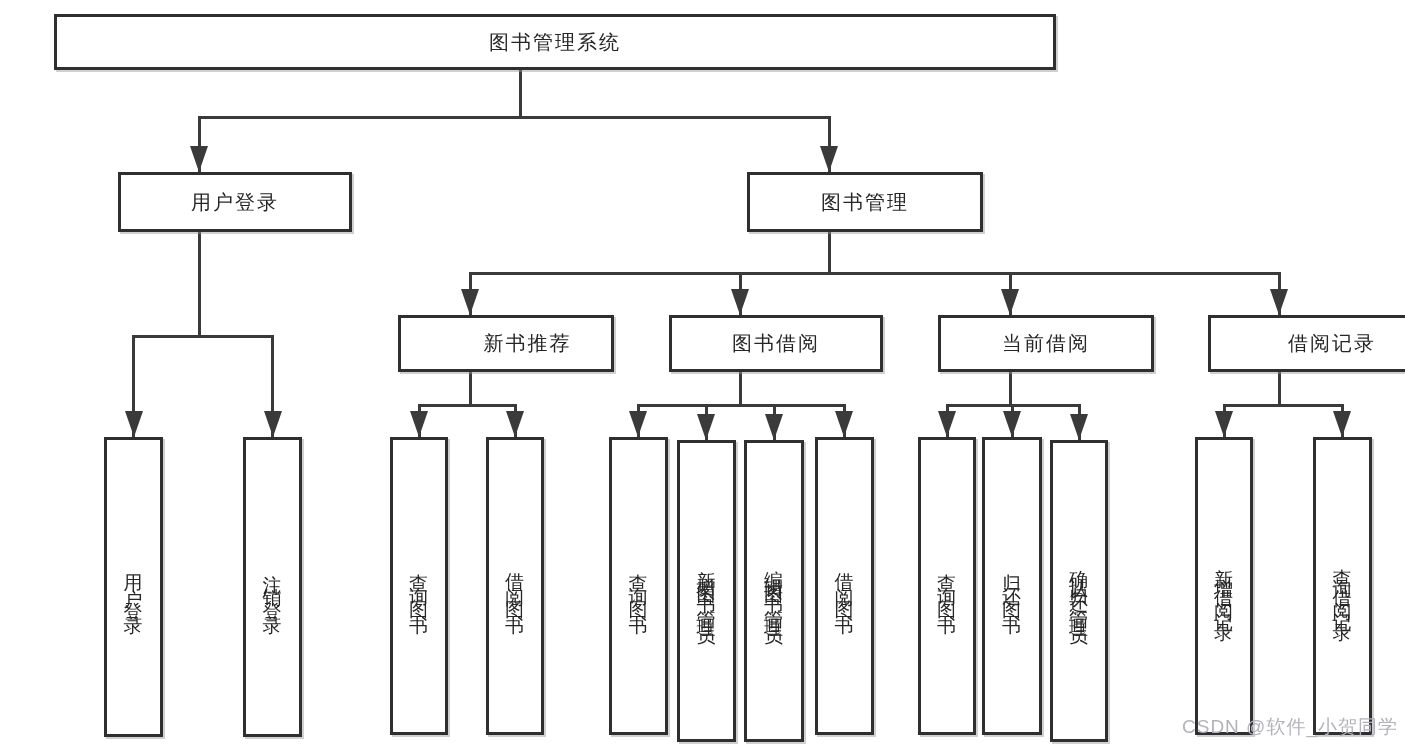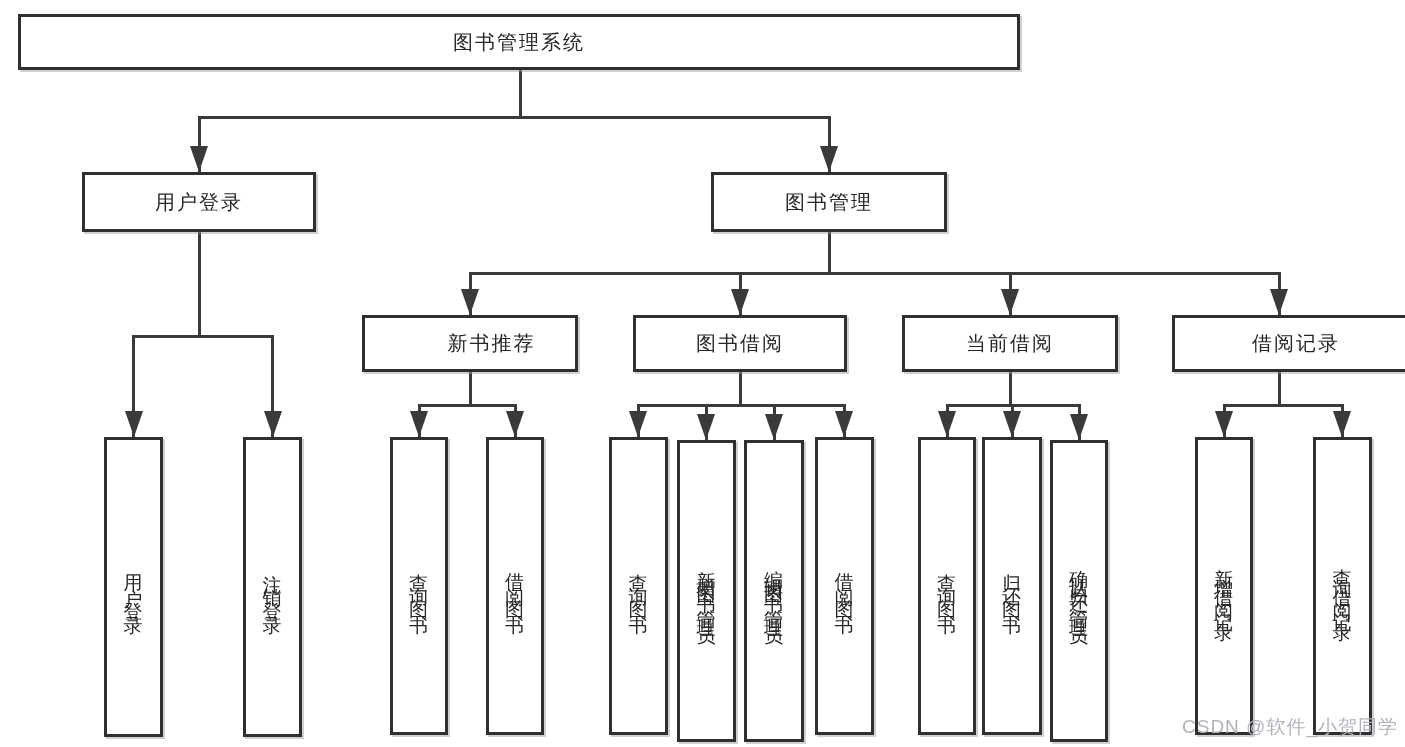--- a/index.html
+++ b/index.html
@@ -6,20 +6,21 @@
   .canvas{
     position:relative;width:1405px;height:747px;background:#ffffff;overflow:hidden;
     font-family:"Liberation Sans","DejaVu Sans",sans-serif;color:#262626;
   }
   
   .hbox{
     position:absolute;background:#ffffff;border:3px solid #2f2f2f;box-sizing:border-box;
     display:flex;align-items:center;justify-content:center;
     font-size:20px;letter-spacing:2px;z-index:2;
     box-shadow:2px 2px 0 rgba(150,150,150,0.45);
+    margin-left:36px;
   }
   .leaf{
     position:absolute;background:#ffffff;border:3px solid #2f2f2f;box-sizing:border-box;
     display:flex;align-items:center;justify-content:center;
     font-size:19px;z-index:2;
     box-shadow:2px 2px 0 rgba(150,150,150,0.45);
   }
   .leaf .vtxt{writing-mode:vertical-rl;line-height:1;}
   .t4 .vtxt{letter-spacing:14px;}
   .t6 .vtxt{letter-spacing:11px;}

